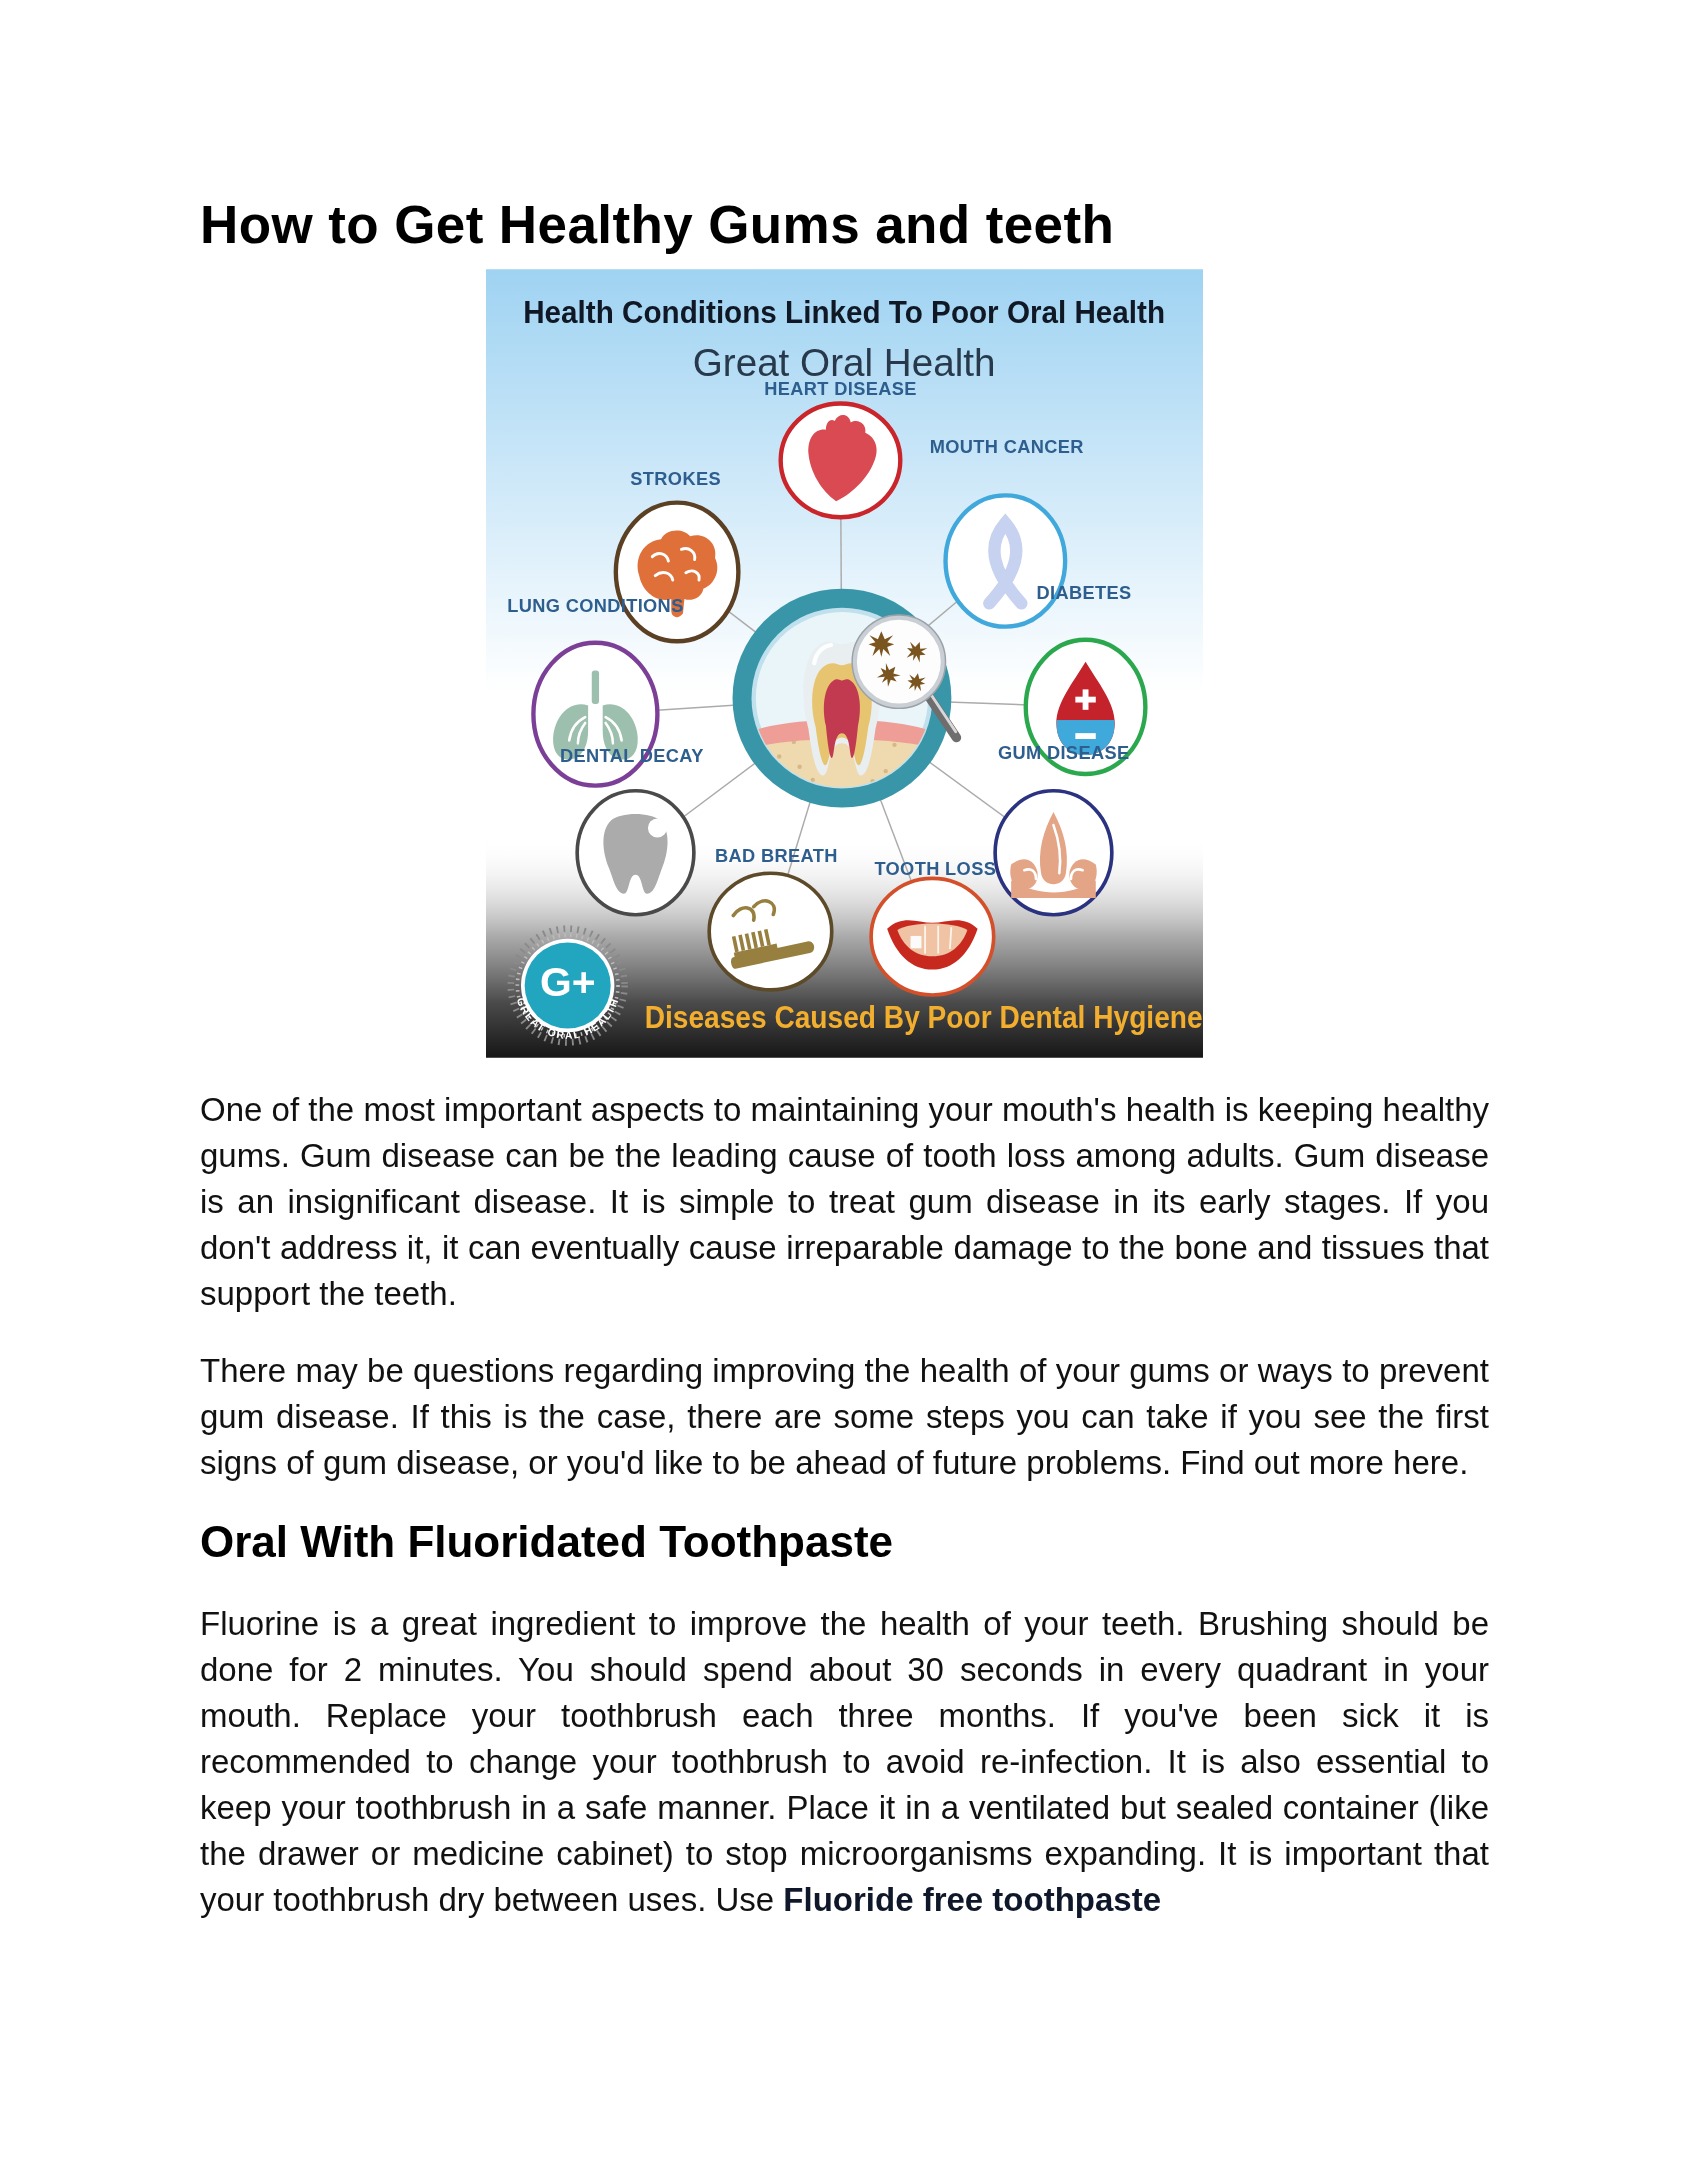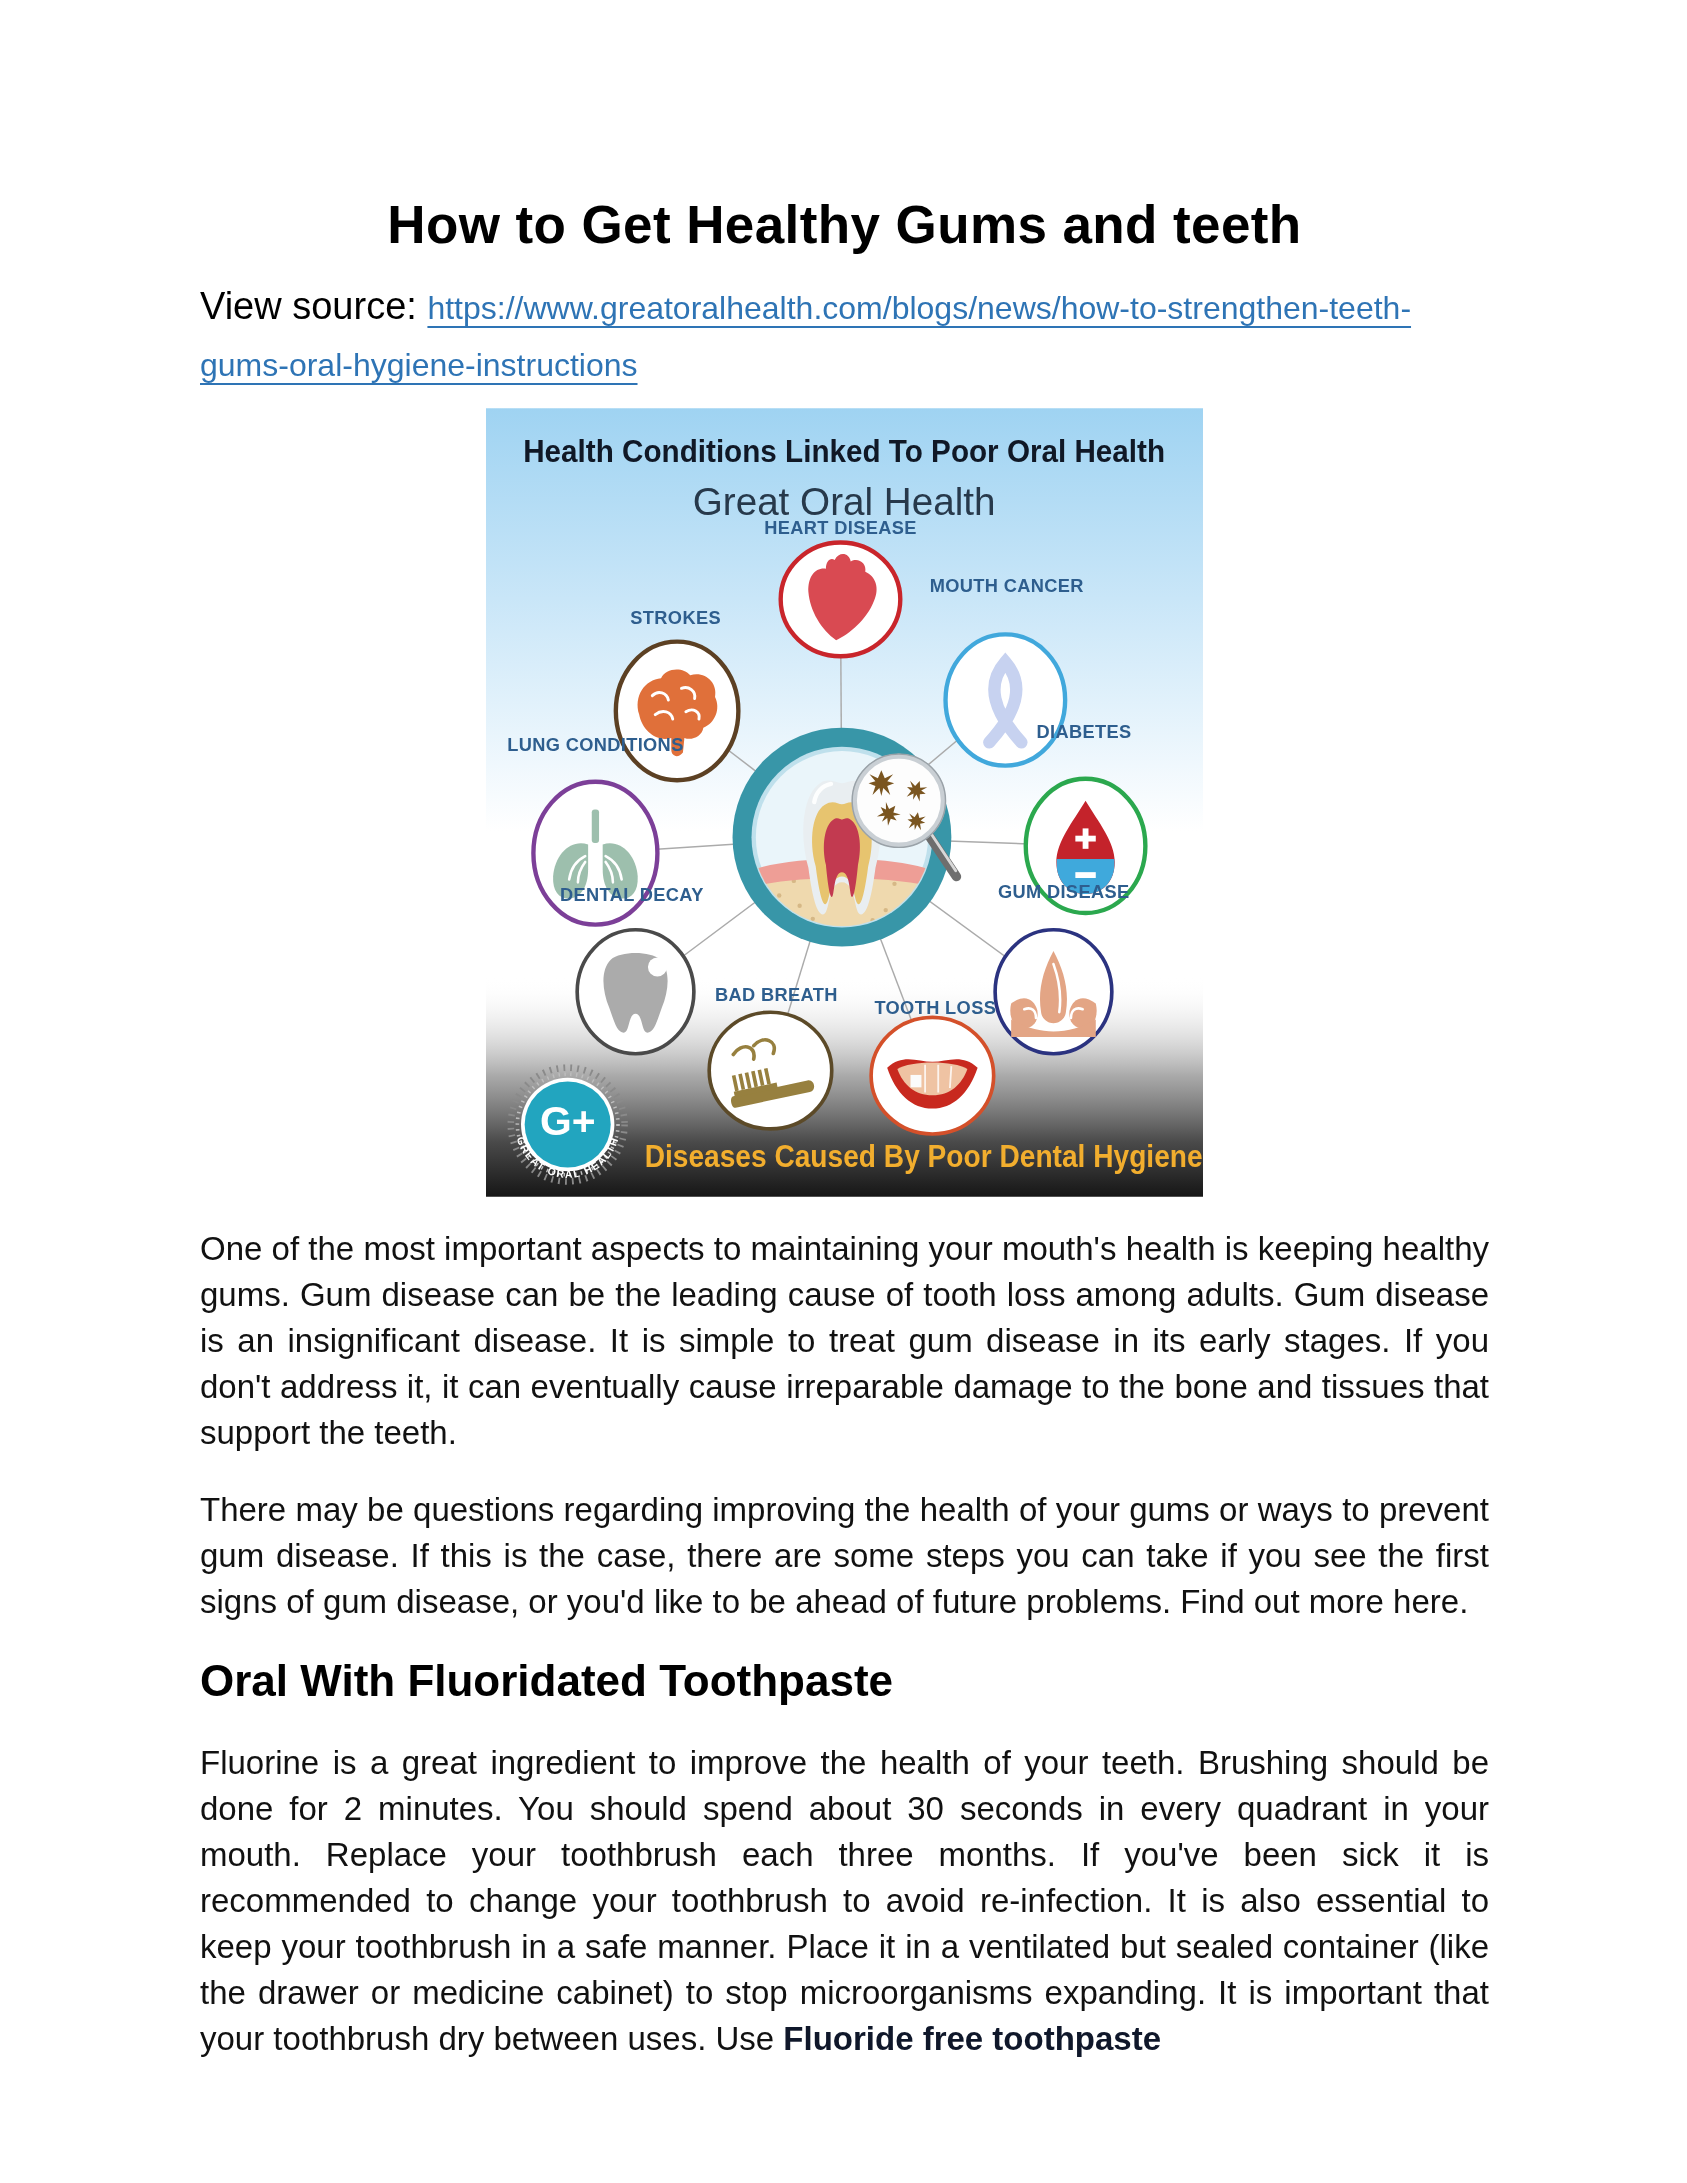--- a/index.html
+++ b/index.html
@@ -7,23 +7,22 @@
   body {
     width:1687px; height:2183px;
     font-family:"Liberation Sans", sans-serif;
     color:#1a1a1a;
     position:relative;
     overflow:hidden;
   }
   .doc { padding:197px 198px 0 200px; }
   h1.page-title {
     font-size:53px; font-weight:bold; color:#000;
-    line-height:1.05; margin-bottom:25px;
+    line-height:1.05; margin-bottom:7px;
     letter-spacing:0.4px;
-    text-align:center;
   }
   .source-line {
     font-size:38px; color:#000; line-height:1.5;
     margin-bottom:4.4px;
   }
   .source-line .url-link {
     font-size:32px; color:#2E74B5; text-decoration:underline;
     text-underline-offset:6.6px; text-decoration-thickness:2.2px;
     overflow-wrap:anywhere; cursor:pointer;
   }
@@ -44,24 +43,20 @@
   }
   .ig-label { font-weight:bold; letter-spacing:0.5px; }
 </style>
 </head>
 <body>
 
 <div class="doc">
 
   <h1 class="page-title">How to Get Healthy Gums and teeth</h1>
 
-  <div class="source-line">
-    <span>View source:</span>
-    <a class="url-link">https://www.greatoralhealth.com/blogs/news/how-to-strengthen-teeth-gums-oral-hygiene-instructions</a>
-  </div>
 
   <figure class="infographic">
     <svg viewBox="0 0 983 1081" width="717" height="789">
       <defs>
         <linearGradient id="skyGrad" x1="0" y1="0" x2="0" y2="1">
           <stop offset="0" stop-color="#9FD3F2"></stop>
           <stop offset="0.45" stop-color="#C9E6F8"></stop>
           <stop offset="1" stop-color="#FFFFFF"></stop>
         </linearGradient>
         <linearGradient id="floorGrad" x1="0" y1="0" x2="0" y2="1">

